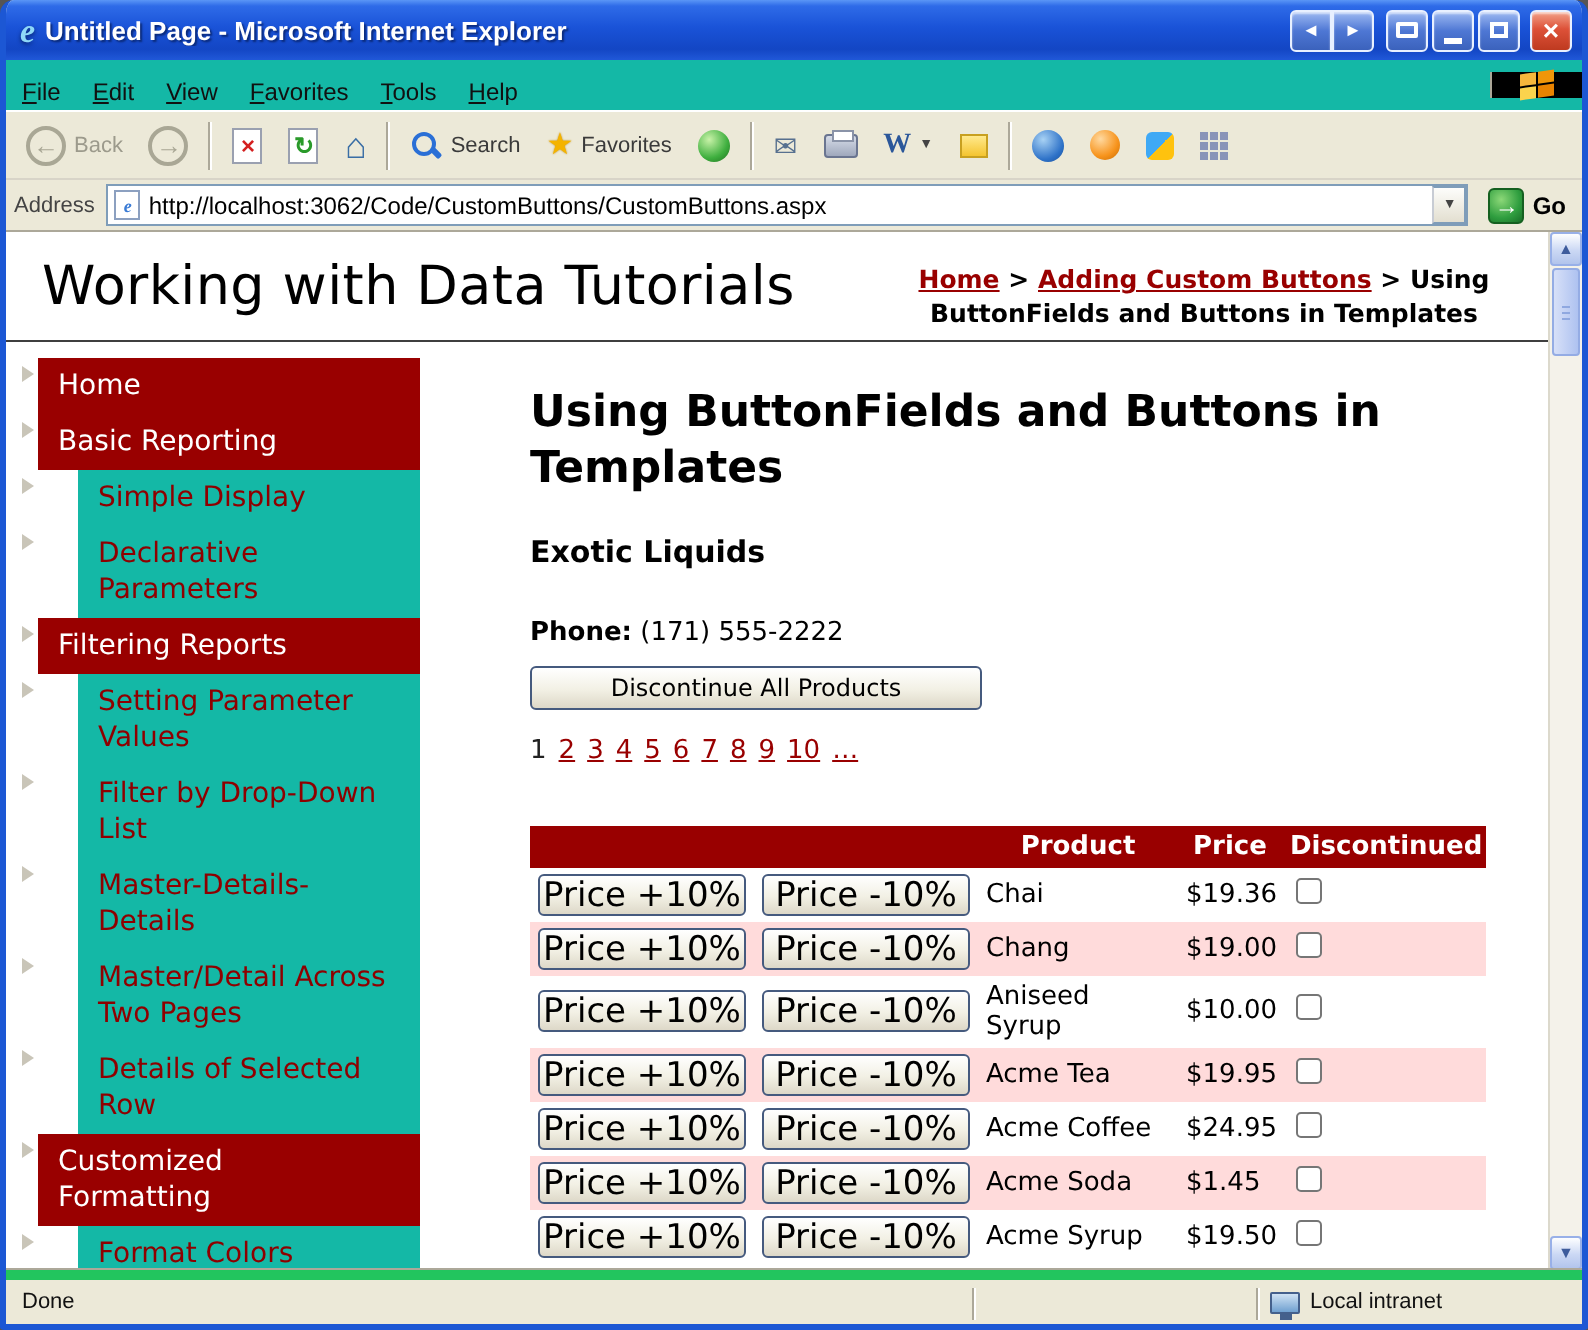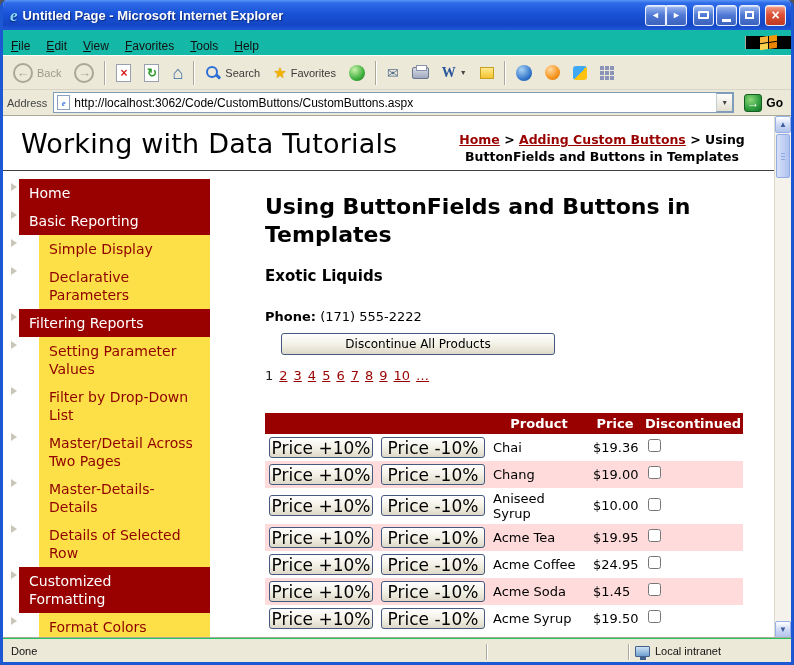--- a/index.html
+++ b/index.html
@@ -103,31 +103,31 @@
   .crumb-link { color:#990000; text-decoration:underline; cursor:pointer; }
   .divider { border-bottom:1px solid #3F3F3F; }
 
   .page-body { display:flex; padding-top:8px; }
   .sidebar { flex:0 0 199px; margin-left:8px; }
   .side-row { display:flex; align-items:flex-start; }
   .side-marker { flex:0 0 6px; width:0; height:0; border-top:4px solid transparent; border-bottom:4px solid transparent;
     border-left:6px solid #C9C5B8; margin:4px 2px 0 0; }
   .side-box { flex:1; padding:5px 8px 5px 10px; font-size:14px; line-height:18px; cursor:pointer; }
   .side-box.section { background:#990000; color:#fff; }
-  .side-box.sub { background:#fde047; color:#8E0000; margin-left:20px; }
+  .side-box.sub { background:#14b8a6; color:#8E0000; margin-left:20px; }
   .side-row.force-wrap .side-box { padding-right:80px; }
 
   .main { flex:1; padding:4px 26px 0 55px; }
   .content-heading { font-size:22px; line-height:28px; font-weight:bold; color:#000; max-width:480px; margin:10px 0 18px; }
   .supplier { font-size:15px; font-weight:bold; margin:0 0 24px; }
   .phone-line { font-size:13px; margin:0 0 9px; }
   .phone-label { font-weight:bold; }
   .win-btn { background:linear-gradient(180deg,#FFFFFF,#F2F0E4 55%,#DDD8C8); border:1px solid #455A7E;
     border-radius:3px; font-size:12px; color:#000; font-family:"DejaVu Sans",sans-serif; cursor:pointer; }
-  .big-btn { width:274px; height:22px; margin:0 16px 13px; }
+  .big-btn { width:226px; height:22px; margin:0 0 13px; }
   .pager { font-size:13px; margin:0 0 30px; }
   .pager-current { color:#222; margin-right:6px; }
   .pager-link { color:#990000; text-decoration:underline; margin-right:6px; cursor:pointer; }
 
   table.grid { border-collapse:collapse; table-layout:fixed; width:478px; font-size:13px; }
   .grid th { background:#990000; color:#fff; font-weight:bold; padding:3px 4px; text-align:center; white-space:nowrap; }
   .grid td { padding:3px 4px; vertical-align:middle; color:#000; }
   .grid tr.alt td { background:#FFDBDB; }
   .cell-btn { width:104px; height:21px; font-size:17px; }
   td.disc-cell { padding-left:7px; }
@@ -138,21 +138,21 @@
   .sb-btn { flex:0 0 17px; display:flex; align-items:center; justify-content:center; color:#3E5C9C; font-size:8px;
     background:linear-gradient(180deg,#FDFEFF,#CBD8F4 55%,#B2C4EC); border:1px solid #98B0E8; border-radius:2px; cursor:pointer; }
   .sb-track { flex:1; position:relative; }
   .sb-thumb { position:absolute; top:1px; left:1px; right:1px; height:44px; border-radius:2px; cursor:pointer;
     background:linear-gradient(90deg,#D7E0F8,#AEC2F0); border:1px solid #94ACE4; }
   .sb-thumb::after { content:""; position:absolute; left:4px; right:4px; top:18px; height:7px;
     background:repeating-linear-gradient(180deg,#8FA8E0 0 1px,transparent 1px 3px); }
 
   
   .statusbar { flex:0 0 24px; display:flex; align-items:flex-end; background:#ECE9D8;
-    border-top:1px solid #22c55e; box-shadow:0 -1px 0 #ACA899; padding:2px 3px; font-size:11px; color:#111; }
+    border-top:5px solid #22c55e; box-shadow:0 -1px 0 #ACA899; padding:2px 3px; font-size:11px; color:#111; }
   .sb-pane { display:flex; align-items:center; gap:5px; padding:0 5px; height:18px; }
   .sb-pane.main-pane { flex:1; }
   .pane-sep { width:2px; height:16px; border-left:1px solid #ACA899; border-right:1px solid #fff; }
   .sb-pane.mid-pane { width:140px; }
   .sb-pane.right-pane { width:158px; }
   .lan-ico { width:15px; height:11px; border:1px solid #44608C; border-radius:1px;
     background:linear-gradient(#CFE2F4,#6FA0D0); position:relative; }
   .lan-ico::after { content:""; position:absolute; left:4px; bottom:-4px; width:6px; height:3px; background:#44608C; }
 </style>
 </head>
@@ -320,25 +320,25 @@
           <div class="side-row">
             <span class="side-marker"></span>
             <span class="side-box sub">Setting Parameter Values</span>
           </div>
           <div class="side-row">
             <span class="side-marker"></span>
             <span class="side-box sub">Filter by Drop-Down List</span>
           </div>
           <div class="side-row">
             <span class="side-marker"></span>
+            <span class="side-box sub">Master-Details-Details</span>
+          </div>
+          <div class="side-row">
+            <span class="side-marker"></span>
             <span class="side-box sub">Master/Detail Across Two Pages</span>
-          </div>
-          <div class="side-row">
-            <span class="side-marker"></span>
-            <span class="side-box sub">Master-Details-Details</span>
           </div>
           <div class="side-row">
             <span class="side-marker"></span>
             <span class="side-box sub">Details of Selected Row</span>
           </div>
           <div class="side-row force-wrap">
             <span class="side-marker"></span>
             <span class="side-box section">Customized Formatting</span>
           </div>
           <div class="side-row">

